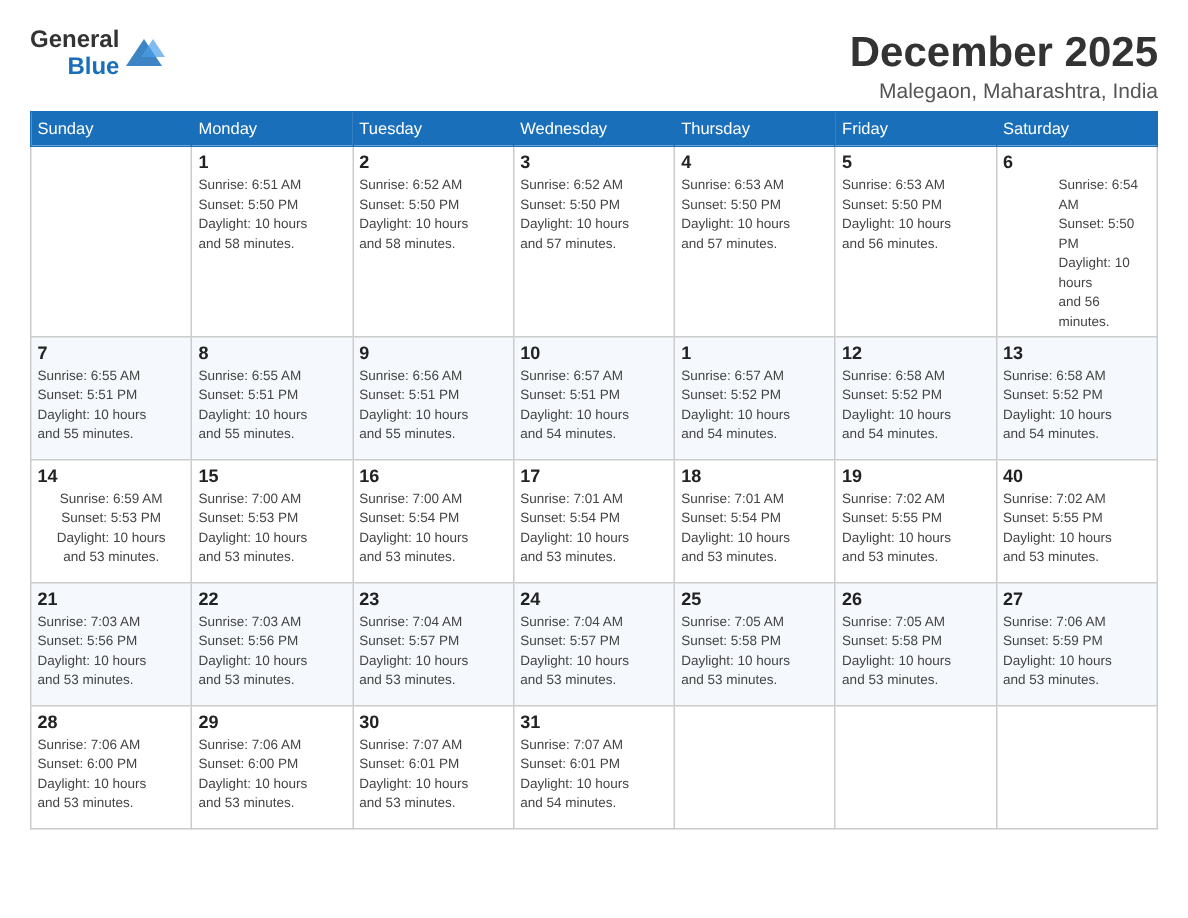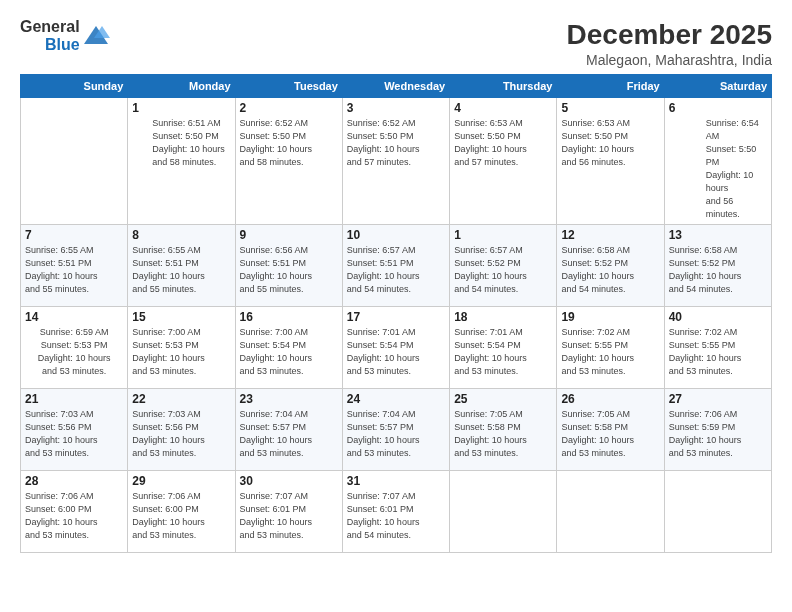--- a/index.html
+++ b/index.html
@@ -63,23 +63,23 @@
     }
     .calendar {
       width: 100%;
       border-collapse: collapse;
       table-layout: fixed;
     }
     .calendar th {
       background: #1a6fba;
       color: #fff;
       font-size: 11px;
-      font-weight: bold;
+      font-weight: normal;
       padding: 5px 4px;
-      text-align: right;
+      text-align: left;
       border: 1px solid #1a6fba;
     }
     .calendar td {
       border: 1px solid #ccc;
       vertical-align: top;
       padding: 3px 4px;
       font-size: 9.5px;
       color: #333;
       height: 82px;
     }
@@ -140,21 +140,21 @@
           <th>Thursday</th>
           <th>Friday</th>
           <th>Saturday</th>
         </tr>
     </thead>
     <tbody id="calendar-body">
     <tr>
           <td class="empty-cell"></td>
           <td>
             <span class="day-number">1</span>
-            <div class="day-info" style="white-space: pre-line; margin-left: 20px;">Sunrise: 6:51 AM
+            <div class="day-info" style="white-space: pre-line;">Sunrise: 6:51 AM
 Sunset: 5:50 PM
 Daylight: 10 hours
 and 58 minutes.</div>
           </td>
           <td>
             <span class="day-number">2</span>
             <div class="day-info" style="white-space: pre-line;">Sunrise: 6:52 AM
 Sunset: 5:50 PM
 Daylight: 10 hours
 and 58 minutes.</div>

